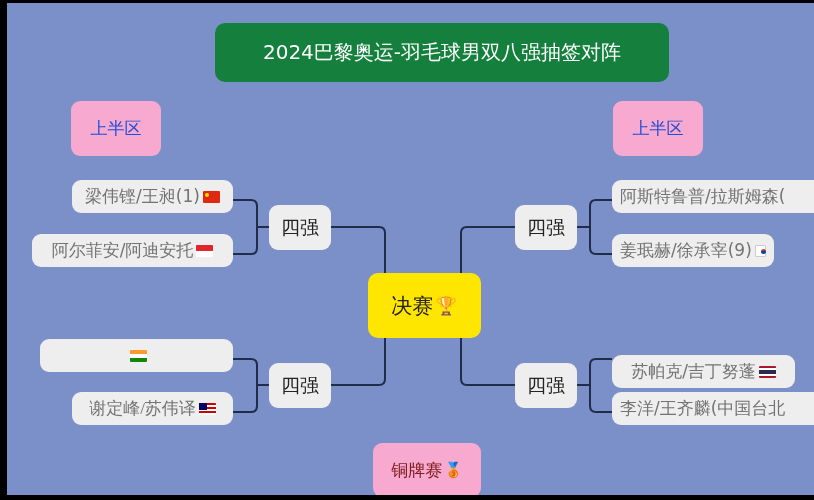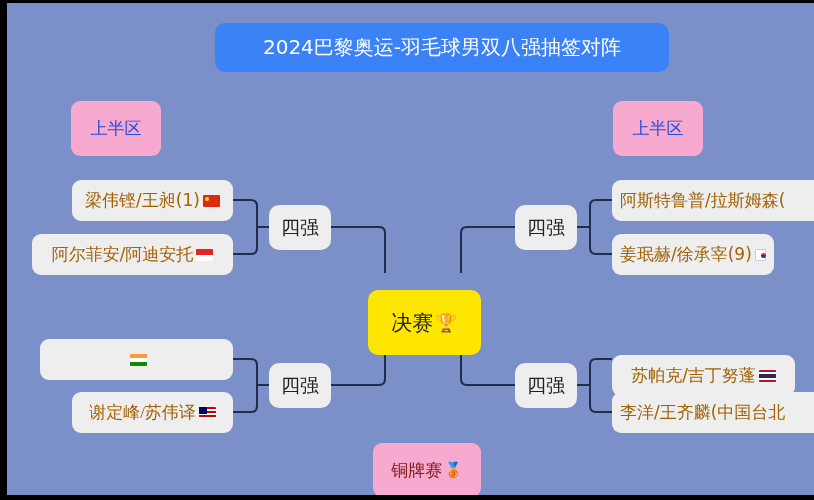--- a/index.html
+++ b/index.html
@@ -13,35 +13,35 @@
     position: absolute; left: 7px; top: 3px; width: 807px; height: 492px;
     background: #7b8fc8;
     overflow: hidden;
   }
   .node {
     position: absolute; box-sizing: border-box;
     display: flex; align-items: center; justify-content: center;
     border-radius: 9px; white-space: nowrap;
   }
   .title {
-    left: 208px; top: 20px; width: 454px; height: 49px;
-    background: #3b82f6; color: #fff; font-size: 20px; border-radius: 10px;
+    left: 208px; top: 20px; width: 454px; height: 59px;
+    background: #15803d; color: #fff; font-size: 20px; border-radius: 10px;
   }
   .half {
     width: 90px; height: 55px; background: #f7a9cf; color: #1d4ed8; font-size: 17px;
   }
   .team {
-    height: 41px; background: #eeeeee; color: #a16207; font-size: 17px; padding: 0 8px; text-align: right;
+    height: 33px; background: #eeeeee; color: #737373; font-size: 17px; padding: 0 8px; text-align: right;
   }
   .semi {
-    width: 62px; height: 45px; background: #eeeeee; color: #222; font-size: 19px; border-radius: 10px;
+    width: 62px; height: 45px; background: #eeeeee; color: #222; font-size: 19px;
   }
   .final {
     left: 361px; top: 270px; width: 113px; height: 65px;
-    background: #ffe600; color: #222; font-size: 21px; border-radius: 10px; margin-top: 17px;
+    background: #ffe600; color: #222; font-size: 21px; border-radius: 10px;
   }
   .bronze {
     left: 366px; top: 440px; width: 108px; height: 54px;
     background: #f7a9cf; color: #7f1d1d; font-size: 17px;
   }
   .flag { display: inline-block; width: 17px; height: 12px; margin-left: 3px; border-radius: 1px; position: relative; }
   .flag-cn { background: #de2910; }
   .flag-cn::after { content: ""; position: absolute; left: 2px; top: 2px; width: 4px; height: 4px; background: #ffde00; border-radius: 50%; }
   .flag-id { background: linear-gradient(#e0262b 50%, #fff 50%); }
   .flag-in { background: linear-gradient(#ff9933 33%, #fff 33%, #fff 66%, #138808 66%); }

